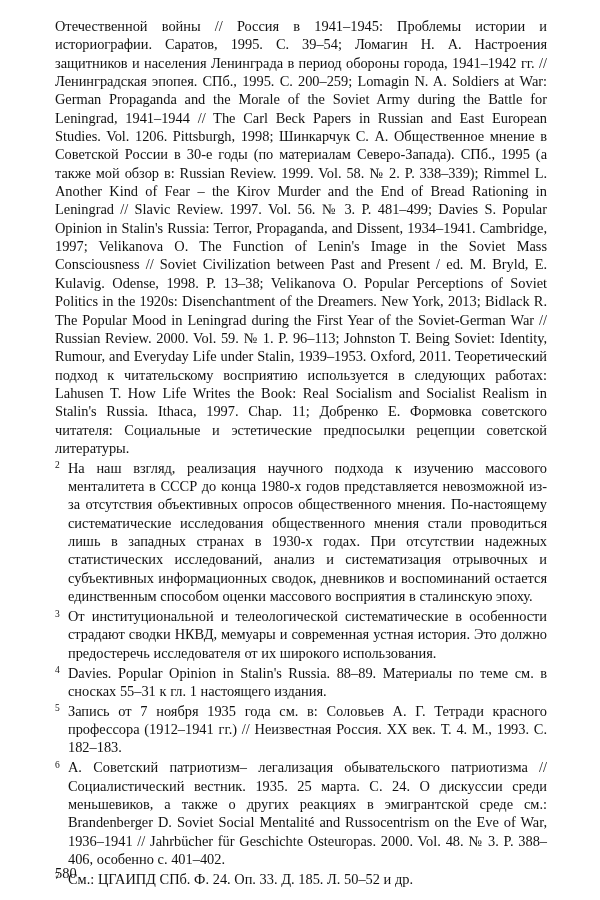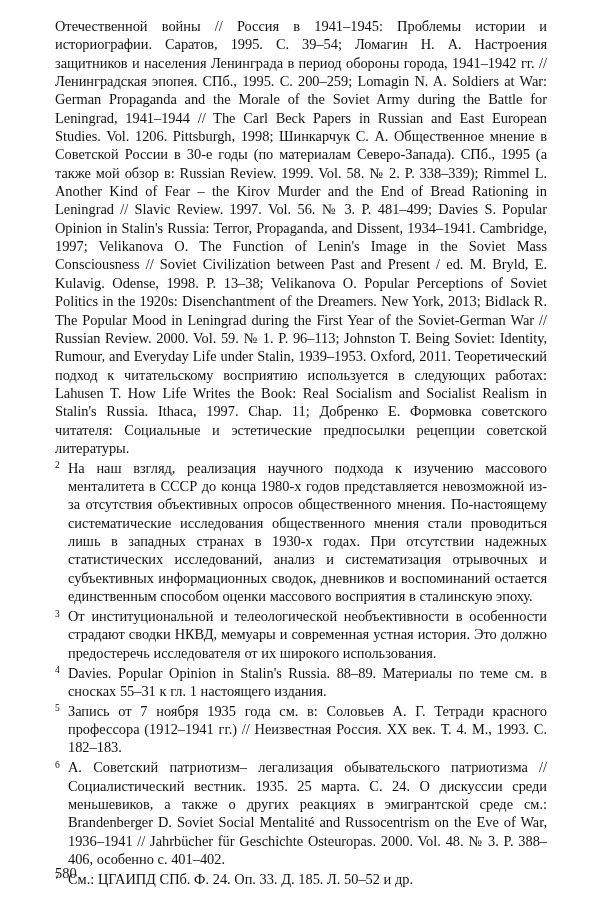--- a/index.html
+++ b/index.html
@@ -94,21 +94,21 @@
       <span class="fn-text">Отечественной войны // Россия в 1941–1945: Проблемы истории и историографии. Саратов, 1995. С. 39–54; Ломагин Н. А. Настроения защитников и населения Ленинграда в период обороны города, 1941–1942 гг. // Ленинградская эпопея. СПб., 1995. С. 200–259; Lomagin N. A. Soldiers at War: German Propaganda and the Morale of the Soviet Army during the Battle for Leningrad, 1941–1944 // The Carl Beck Papers in Russian and East European Studies. Vol. 1206. Pittsburgh, 1998; Шинкарчук С. А. Общественное мнение в Советской России в 30-е годы (по материалам Северо-Запада). СПб., 1995 (а также мой обзор в: Russian Review. 1999. Vol. 58. № 2. P. 338–339); Rimmel L. Another Kind of Fear – the Kirov Murder and the End of Bread Rationing in Leningrad // Slavic Review. 1997. Vol. 56. № 3. P. 481–499; Davies S. Popular Opinion in Stalin's Russia: Terror, Propaganda, and Dissent, 1934–1941. Cambridge, 1997; Velikanova O. The Function of Lenin's Image in the Soviet Mass Consciousness // Soviet Civilization between Past and Present / ed. M. Bryld, E. Kulavig. Odense, 1998. P. 13–38; Velikanova O. Popular Perceptions of Soviet Politics in the 1920s: Disenchantment of the Dreamers. New York, 2013; Bidlack R. The Popular Mood in Leningrad during the First Year of the Soviet-German War // Russian Review. 2000. Vol. 59. № 1. P. 96–113; Johnston T. Being Soviet: Identity, Rumour, and Everyday Life under Stalin, 1939–1953. Oxford, 2011. Теоретический подход к читательскому восприятию используется в следующих работах: Lahusen T. How Life Writes the Book: Real Socialism and Socialist Realism in Stalin's Russia. Ithaca, 1997. Chap. 11; Добренко Е. Формовка советского читателя: Социальные и эстетические предпосылки рецепции советской литературы.</span>
     </div>
 
     <div class="footnote">
       <span class="fn-marker">2</span>
       <span class="fn-text">На наш взгляд, реализация научного подхода к изучению массового менталитета в СССР до конца 1980-х годов представляется невозможной из-за отсутствия объективных опросов общественного мнения. По-настоящему систематические исследования общественного мнения стали проводиться лишь в западных странах в 1930-х годах. При отсутствии надежных статистических исследований, анализ и систематизация отрывочных и субъективных информационных сводок, дневников и воспоминаний остается единственным способом оценки массового восприятия в сталинскую эпоху.</span>
     </div>
 
     <div class="footnote">
       <span class="fn-marker">3</span>
-      <span class="fn-text">От институциональной и телеологической необъективности в особенности страдают сводки НКВД, мемуары и современная устная история. Это должно предостеречь исследователя от их широкого использования.</span>
+      <span class="fn-text">От институциональной и телеологической систематические в особенности страдают сводки НКВД, мемуары и современная устная история. Это должно предостеречь исследователя от их широкого использования.</span>
     </div>
 
     <div class="footnote">
       <span class="fn-marker">4</span>
       <span class="fn-text">Davies. Popular Opinion in Stalin's Russia. 88–89. Материалы по теме см. в сносках 55–31 к гл. 1 настоящего издания.</span>
     </div>
 
     <div class="footnote">
       <span class="fn-marker">5</span>
       <span class="fn-text">Запись от 7 ноября 1935 года см. в: Соловьев А. Г. Тетради красного профессора (1912–1941 гг.) // Неизвестная Россия. XX век. Т. 4. М., 1993. С. 182–183.</span>

